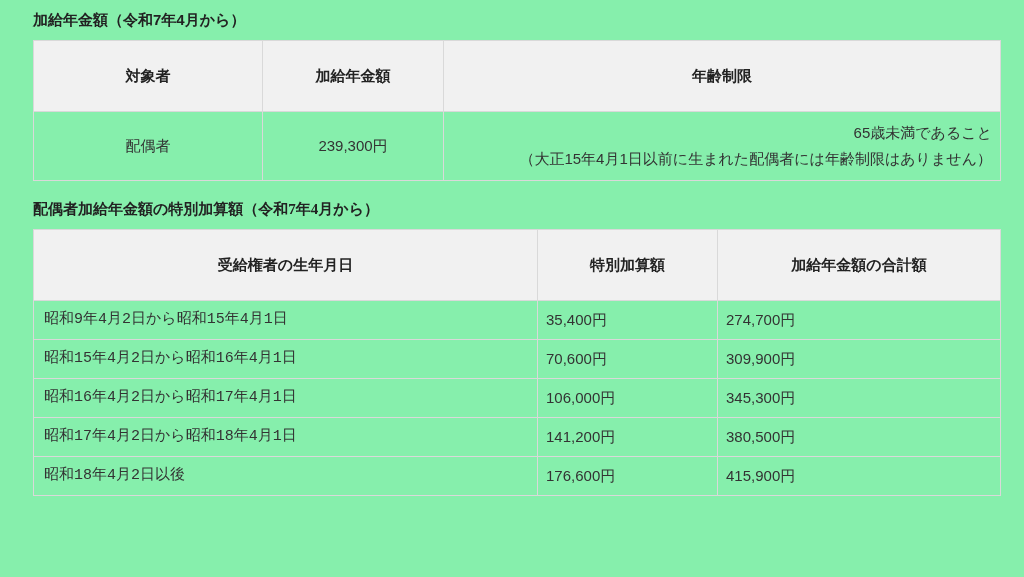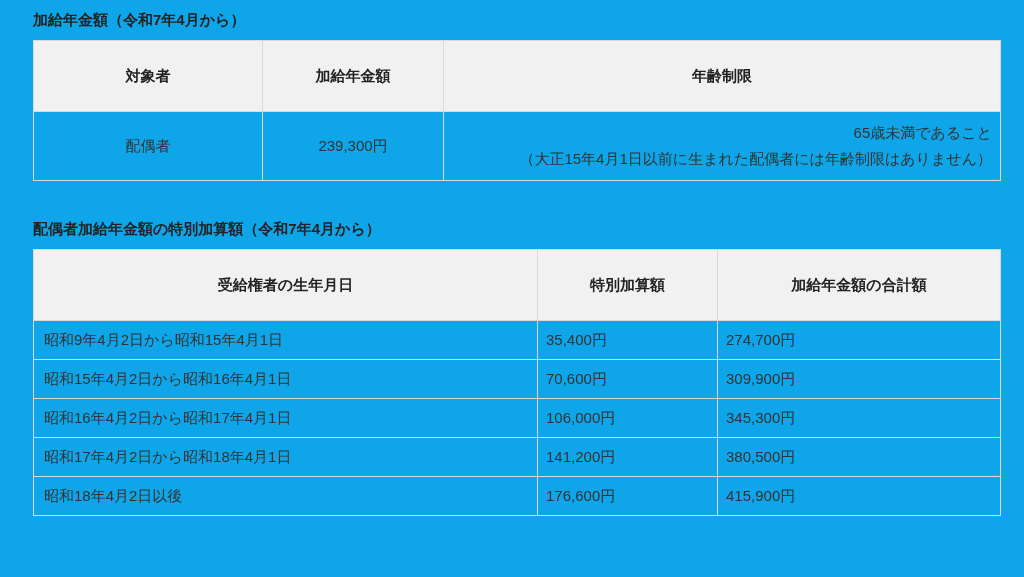--- a/index.html
+++ b/index.html
@@ -8,31 +8,32 @@
     background: #ffffff;
     font-family: "Liberation Sans", "DejaVu Sans", sans-serif;
     color: #333333;
   }
   .page {
     width: 1024px;
     height: 577px;
     box-sizing: border-box;
     padding: 10px 24px 0 33px;
     overflow: hidden;
-    background: #0ea5e9;
+    background: #86efac;
   }
   .section-title {
     font-size: 15px;
     font-weight: bold;
     color: #222222;
     margin: 0 0 10px 0;
     line-height: 20px;
   }
   .section-title.second {
-    margin-top: 38px;
+    margin-top: 18px;
+    font-family: Liberation Serif, serif;
   }
   table {
     border-collapse: collapse;
     width: 967px;
     table-layout: fixed;
     font-size: 15px;
   }
   th, td {
     border: 1px solid #d9d9d9;
     line-height: 26px;
@@ -51,21 +52,21 @@
   .t1 col.c2 { width: 181px; }
   .t1 col.c3 { width: 557px; }
   .t1 td { padding: 8px 8px; }
   .t1 td.center { text-align: center; vertical-align: middle; }
   .t1 td.limit { text-align: right; padding-left: 10px; vertical-align: middle; }
   
   .t2 col.c1 { width: 504px; }
   .t2 col.c2 { width: 180px; }
   .t2 col.c3 { width: 283px; }
   .t2 td { padding: 6px 8px; }
-  .t2 td.left { text-align: left; padding-left: 10px; }
+  .t2 td.left { text-align: left; padding-left: 10px; font-family: Liberation Mono, monospace; }
   .t2 td.center { text-align: left; }
 </style>
 </head>
 <body>
 
 <div class="page">
 
   <h2 class="section-title">加給年金額（令和7年4月から）</h2>
 
   <table class="t1">

